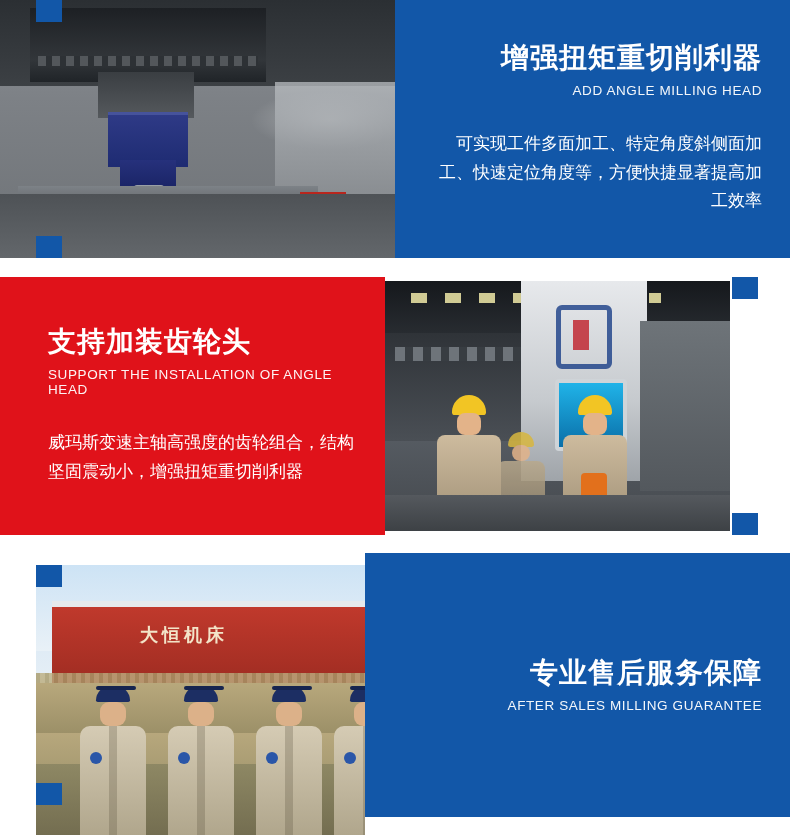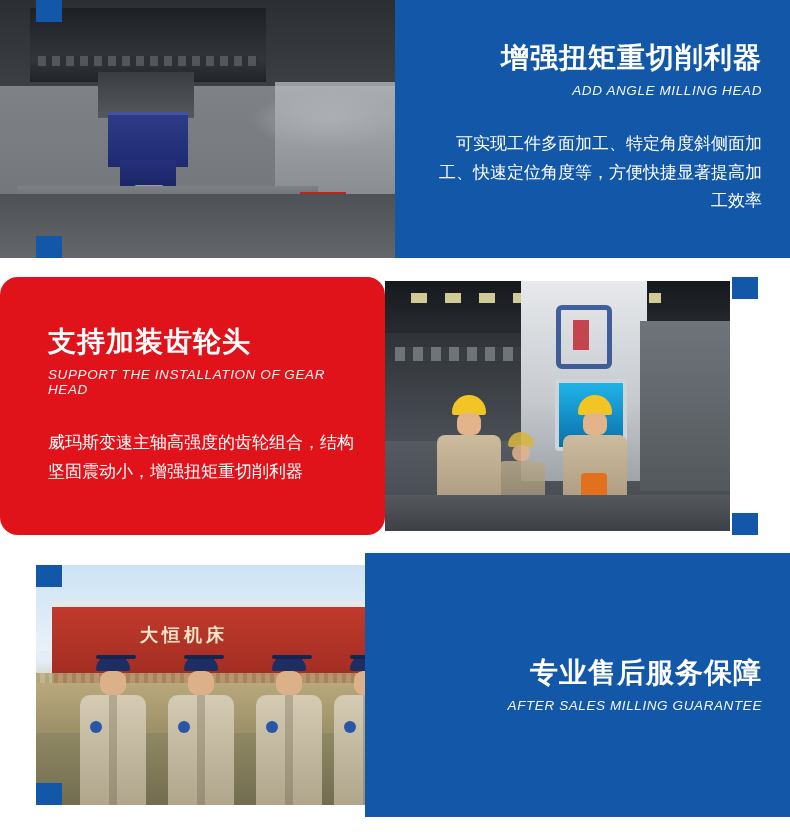--- a/index.html
+++ b/index.html
@@ -32,36 +32,35 @@
   }
 
   .panel {
     position: relative;
     box-sizing: border-box;
     display: flex;
     flex-direction: column;
     justify-content: center;
   }
   .panel.blue { background: #1257a8; }
-  .panel.red  { background: #e0121a; border-radius: 18px; }
+  .panel.red  { background: #e0121a; }
 
   .panel .title {
     font-size: 28px;
     font-weight: bold;
     color: #ffffff;
     letter-spacing: 1px;
     line-height: 1.15;
   }
   .panel .subtitle {
     font-size: 13.5px;
     color: #ffffff;
     letter-spacing: 0.6px;
     margin-top: 9px;
     opacity: 0.95;
-    font-style: italic;
   }
   .panel .desc {
     font-size: 17px;
     color: #ffffff;
     line-height: 1.68;
     margin-top: 32px;
   }
   .align-right { text-align: right; }
   .align-left  { text-align: left; }
 
@@ -70,21 +69,21 @@
   #sec1 .photo { width: 395px; height: 258px; }
   #sec1 .panel { width: 395px; height: 258px; padding: 0 28px 0 34px; }
 
   
   #sec2 { left: 0; top: 277px; width: 790px; height: 258px; }
   #sec2 .panel { width: 385px; height: 258px; padding: 0 24px 0 48px; }
   #sec2 .photo { width: 345px; height: 250px; margin-top: 4px; }
 
   
   #sec3 { left: 0; top: 553px; width: 790px; height: 282px; }
-  #sec3 .photo { width: 358px; height: 240px; margin-left: 36px; margin-top: 12px; }
+  #sec3 .photo { width: 358px; height: 271px; margin-left: 36px; margin-top: 12px; }
   #sec3 .panel { width: 456px; height: 264px; padding: 0 28px 0 34px; text-align: right; }
 
   
   .frame-l, .frame-r {
     position: absolute;
     background: #1257a8;
   }
 
   
 
@@ -301,21 +300,21 @@
       <div class="title">增强扭矩重切削利器</div>
       <div class="subtitle">ADD ANGLE MILLING HEAD</div>
       <div class="desc">可实现工件多面加工、特定角度斜侧面加工、快速定位角度等，方便快捷显著提高加工效率</div>
     </div>
   </div>
 
   <div class="row" id="sec2">
 
     <div class="panel red align-left">
       <div class="title">支持加装齿轮头</div>
-      <div class="subtitle">SUPPORT THE INSTALLATION OF GEAR HEAD</div>
+      <div class="subtitle">SUPPORT THE INSTALLATION OF ANGLE HEAD</div>
       <div class="desc">威玛斯变速主轴高强度的齿轮组合，结构坚固震动小，增强扭矩重切削利器</div>
     </div>
 
     <div class="photo p2">
       <div class="top"></div>
       <div class="lamps"></div>
       <div class="machine"></div>
       <div class="bigcol"></div>
       <div class="logo">
         <div class="mark"></div>

